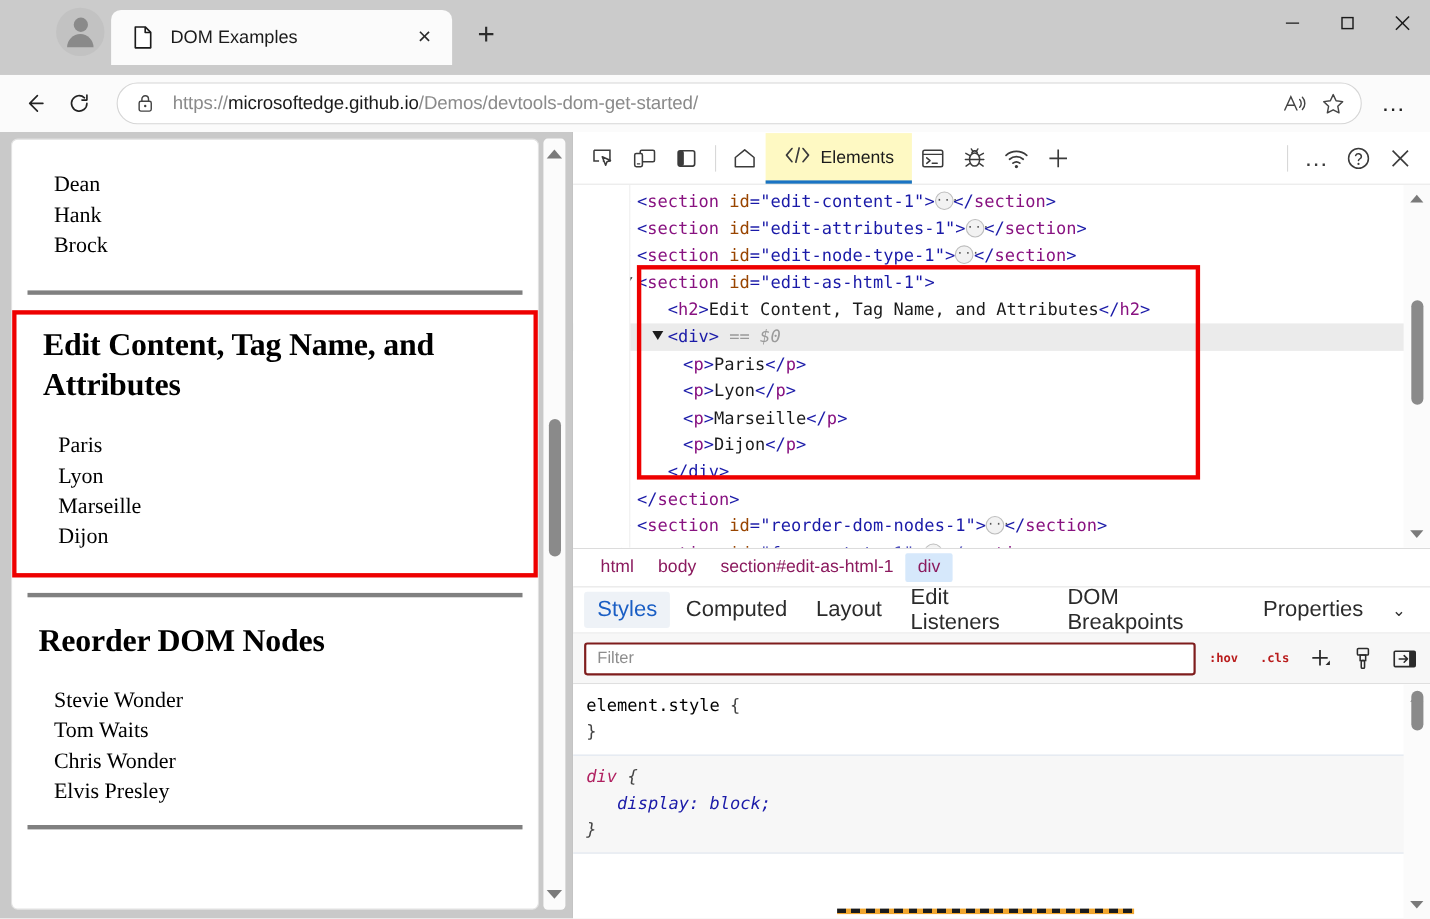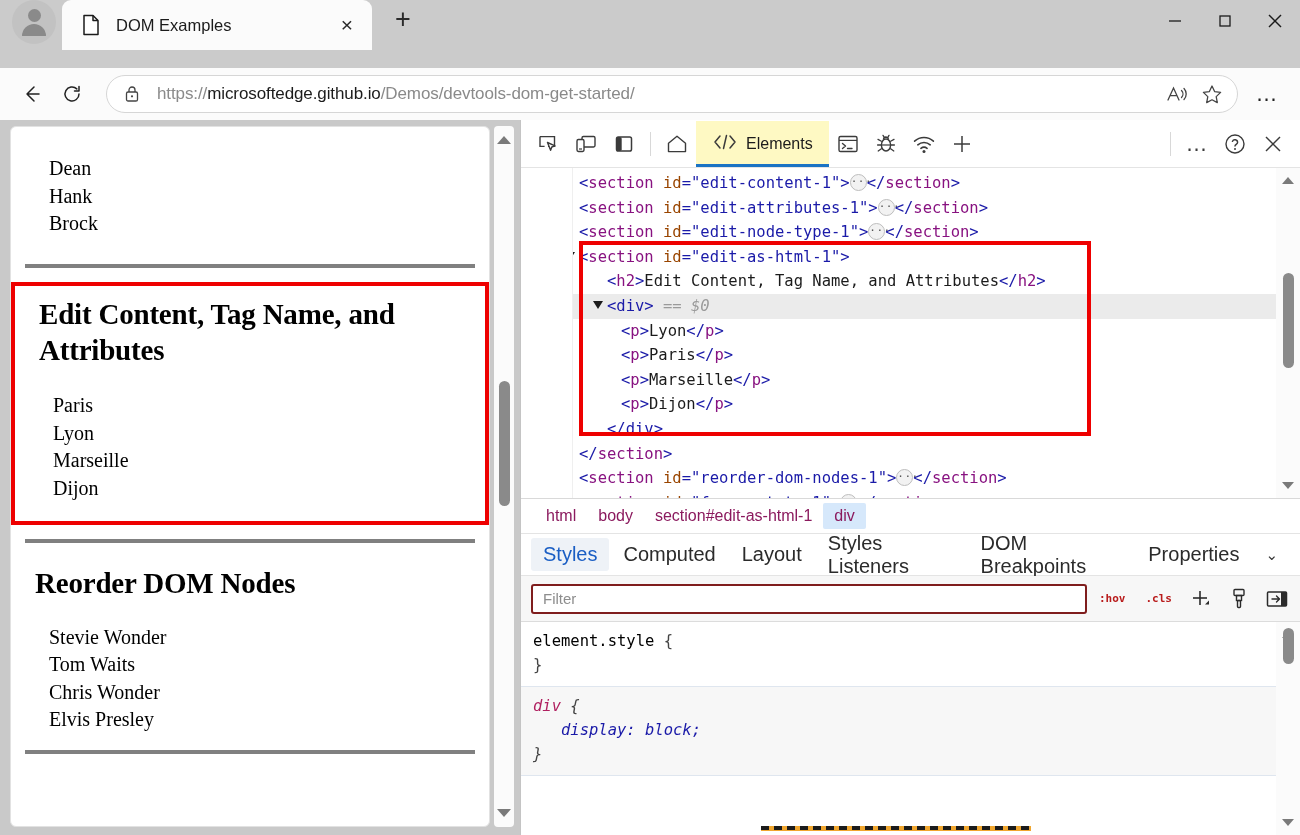--- a/index.html
+++ b/index.html
@@ -8,21 +8,21 @@
     overflow: hidden;
     font-family: "Liberation Sans", sans-serif;
     background: #ffffff;
   }
 
   
   .window { width: 1300px; height: 835px; position: relative; background: #cfcfcf; }
 
   .titlebar {
     height: 68px; background: #cbcbcb; position: relative;
-    display: flex; align-items: flex-start;
+    display: flex; align-items: center; padding-left: 39px;
   }
   .profile-btn {
     width: 44px; height: 44px; margin: 0 6px 10px 12px;
     border-radius: 50%; background: #c2c2c2;
     display: flex; align-items: center; justify-content: center;
     flex: 0 0 auto;
   }
   .profile-head { width: 13px; height: 13px; border-radius: 50%; background: #8a8a8a; }
   .profile-body {
     width: 24px; height: 12px; border-radius: 12px 12px 0 0;
@@ -494,22 +494,22 @@
 
       <div class="domtree">
         <div class="dom-gutter"></div>
         <div class="dom-rows" id="dom-rows">
             <div class="row i1"><span class="tri tri-right" style="left: 44px;"></span><span class="k-punct">&lt;</span><span class="k-tag">section</span><span class="k-text"> </span><span class="k-attr">id</span><span class="k-punct">=</span><span class="k-val">"edit-content-1"</span><span class="k-punct">&gt;</span><span class="badge-dots">···</span><span class="k-punct">&lt;/</span><span class="k-tag">section</span><span class="k-punct">&gt;</span></div>
             <div class="row i1"><span class="tri tri-right" style="left: 44px;"></span><span class="k-punct">&lt;</span><span class="k-tag">section</span><span class="k-text"> </span><span class="k-attr">id</span><span class="k-punct">=</span><span class="k-val">"edit-attributes-1"</span><span class="k-punct">&gt;</span><span class="badge-dots">···</span><span class="k-punct">&lt;/</span><span class="k-tag">section</span><span class="k-punct">&gt;</span></div>
             <div class="row i1"><span class="tri tri-right" style="left: 44px;"></span><span class="k-punct">&lt;</span><span class="k-tag">section</span><span class="k-text"> </span><span class="k-attr">id</span><span class="k-punct">=</span><span class="k-val">"edit-node-type-1"</span><span class="k-punct">&gt;</span><span class="badge-dots">···</span><span class="k-punct">&lt;/</span><span class="k-tag">section</span><span class="k-punct">&gt;</span></div>
             <div class="row i1"><span class="tri tri-down" style="left: 44px;"></span><span class="k-punct">&lt;</span><span class="k-tag">section</span><span class="k-text"> </span><span class="k-attr">id</span><span class="k-punct">=</span><span class="k-val">"edit-as-html-1"</span><span class="k-punct">&gt;</span></div>
             <div class="row i2"><span class="k-punct">&lt;</span><span class="k-tag">h2</span><span class="k-punct">&gt;</span><span class="k-text">Edit Content, Tag Name, and Attributes</span><span class="k-punct">&lt;/</span><span class="k-tag">h2</span><span class="k-punct">&gt;</span></div>
             <div class="row i2 sel"><span class="tri tri-down" style="left: 72px;"></span><span class="ellipsis-dots">•••</span><span class="k-punct">&lt;</span><span class="k-punct">div</span><span class="k-punct">&gt;</span><span class="k-gray">  == $0</span></div>
+            <div class="row i3"><span class="k-punct">&lt;</span><span class="k-tag">p</span><span class="k-punct">&gt;</span><span class="k-text">Paris</span><span class="k-punct">&lt;/</span><span class="k-tag">p</span><span class="k-punct">&gt;</span></div>
             <div class="row i3"><span class="k-punct">&lt;</span><span class="k-tag">p</span><span class="k-punct">&gt;</span><span class="k-text">Lyon</span><span class="k-punct">&lt;/</span><span class="k-tag">p</span><span class="k-punct">&gt;</span></div>
-            <div class="row i3"><span class="k-punct">&lt;</span><span class="k-tag">p</span><span class="k-punct">&gt;</span><span class="k-text">Paris</span><span class="k-punct">&lt;/</span><span class="k-tag">p</span><span class="k-punct">&gt;</span></div>
             <div class="row i3"><span class="k-punct">&lt;</span><span class="k-tag">p</span><span class="k-punct">&gt;</span><span class="k-text">Marseille</span><span class="k-punct">&lt;/</span><span class="k-tag">p</span><span class="k-punct">&gt;</span></div>
             <div class="row i3"><span class="k-punct">&lt;</span><span class="k-tag">p</span><span class="k-punct">&gt;</span><span class="k-text">Dijon</span><span class="k-punct">&lt;/</span><span class="k-tag">p</span><span class="k-punct">&gt;</span></div>
             <div class="row i2"><span class="k-punct">&lt;/</span><span class="k-punct">div</span><span class="k-punct">&gt;</span></div>
             <div class="row i1"><span class="k-punct">&lt;/</span><span class="k-tag">section</span><span class="k-punct">&gt;</span></div>
             <div class="row i1"><span class="tri tri-right" style="left: 44px;"></span><span class="k-punct">&lt;</span><span class="k-tag">section</span><span class="k-text"> </span><span class="k-attr">id</span><span class="k-punct">=</span><span class="k-val">"reorder-dom-nodes-1"</span><span class="k-punct">&gt;</span><span class="badge-dots">···</span><span class="k-punct">&lt;/</span><span class="k-tag">section</span><span class="k-punct">&gt;</span></div>
             <div class="row i1"><span class="tri tri-right" style="left: 44px;"></span><span class="k-punct">&lt;</span><span class="k-tag">section</span><span class="k-text"> </span><span class="k-attr">id</span><span class="k-punct">=</span><span class="k-val">"focus-state-1"</span><span class="k-punct">&gt;</span><span class="badge-dots">···</span><span class="k-punct">&lt;/</span><span class="k-tag">section</span><span class="k-punct">&gt;</span></div>
           </div>
         <div class="dom-highlight"></div>
         <div class="dom-scroll">
           <div class="sb-up-sm"></div>
@@ -523,21 +523,21 @@
           <span class="crumb">html</span>
           <span class="crumb">body</span>
           <span class="crumb">section#edit-as-html-1</span>
           <span class="crumb sel">div</span>
         </div>
 
       <div class="pane-tabs" id="pane-tabs">
         <span class="ptab active">Styles</span>
           <span class="ptab">Computed</span>
           <span class="ptab">Layout</span>
-          <span class="ptab">Styles Listeners</span>
+          <span class="ptab">Edit Listeners</span>
           <span class="ptab">DOM Breakpoints</span>
           <span class="ptab">Properties</span>
           <span class="ptab-more">⌄</span>
       </div>
 
       <div class="filter-row">
         <input class="filter-input" type="text" placeholder="Filter" style="">
         <span class="pill">:hov</span>
         <span class="pill">.cls</span>
         <span class="sico">

